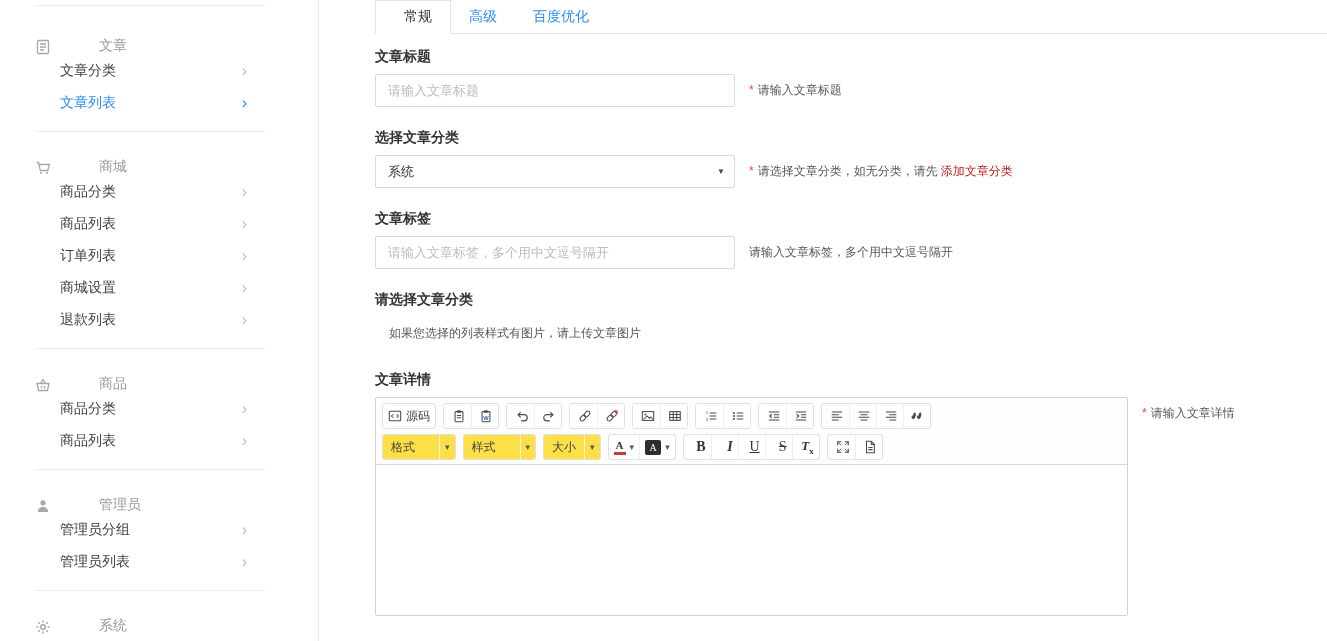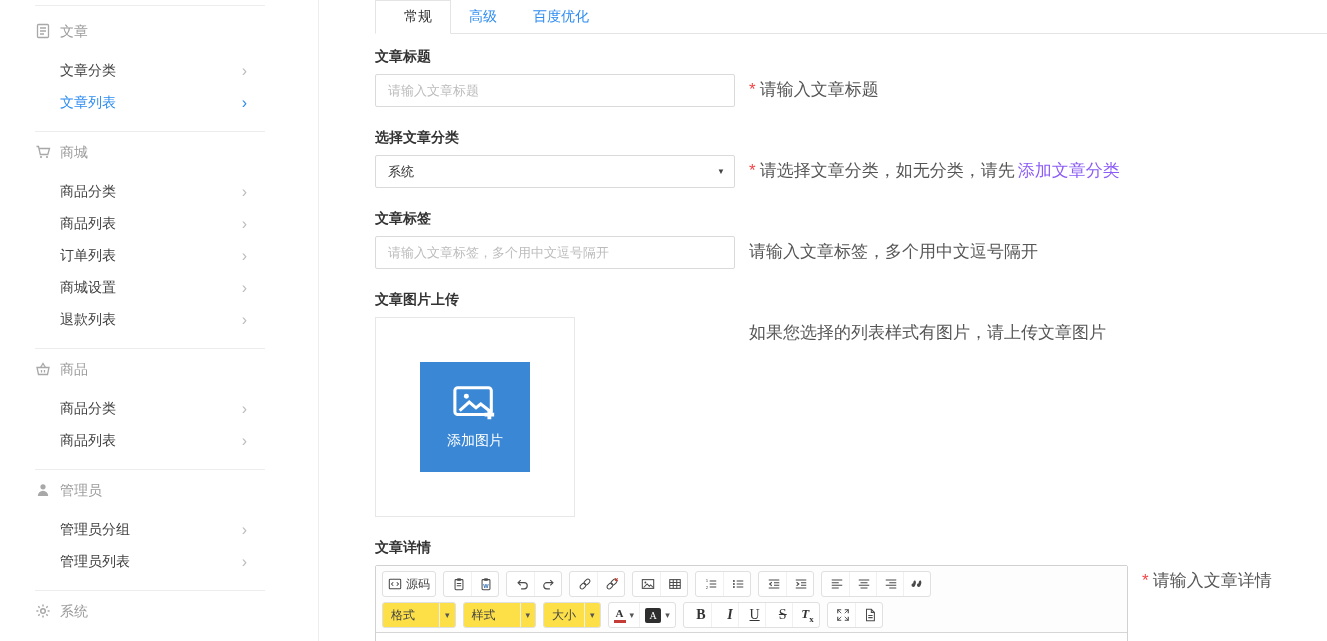--- a/index.html
+++ b/index.html
@@ -7,42 +7,42 @@
   body {
     width:1327px; height:641px; overflow:hidden; background:#fff;
     font-family:"Liberation Sans","DejaVu Sans",sans-serif; color:#333;
   }
 
   
   .sidebar { position:absolute; left:0; top:0; width:319px; height:641px; background:#fff; border-right:1px solid #ededed; }
   .side-inner { margin-left:35px; width:230px; }
   .side-divider { border-top:1px solid #ededed; margin:12px 0; }
   .side-divider.first { margin:5px 0 17px 0; }
-  .side-header { display:flex; align-items:flex-start; height:32px; color:#9b9b9b; font-size:14px; cursor:pointer; }
+  .side-header { display:flex; align-items:flex-end; height:32px; color:#9b9b9b; font-size:14px; cursor:pointer;gap:39px; }
   .side-header svg { width:16px; height:16px; margin-right:9px; flex:none; }
   .side-item { display:flex; align-items:center; height:32px; padding-left:25px; font-size:14px; color:#404040; cursor:pointer; }
   .side-item .chev { margin-left:auto; margin-right:18px; color:#bdbdbd; font-size:16px; line-height:1; }
   .side-item.active { color:#2d8cf0; }
   .side-item.active .chev { color:#2d8cf0; }
 
   
   .main { position:absolute; left:320px; top:0; width:1007px; height:641px; padding-left:55px; }
   .tabs { display:flex; align-items:stretch; height:34px; border-bottom:1px solid #e4e4e4; }
   .tab { padding:0 18px; display:flex; align-items:center; font-size:14px; color:#2d8cf0; cursor:pointer; margin-bottom:-1px; }
   .tab.active { border:1px solid #e4e4e4; border-bottom:1px solid #fff; background:#fff; color:#333;padding-left:28px; }
 
   .form-row { margin-top:22px; }
   .form-row.first { margin-top:14px; }
   .form-label { font-size:14px; font-weight:bold; color:#333; margin-bottom:8px; }
   .row-flex { display:flex; align-items:flex-start; }
   .field-col { width:360px; flex:none; }
   .field-col.wide { width:753px; }
-  .hint { margin-left:14px; font-size:17px; color:#565656; line-height:32px; white-space:nowrap; }
+  .hint { margin-left:14px; font-size:12px; color:#565656; line-height:32px; white-space:nowrap; }
   .req { color:#f24646; margin-right:4px; }
-  .hint a { color:#8b5cf6; text-decoration:none; cursor:pointer; margin-left:3px; }
+  .hint a { color:#b91c1c; text-decoration:none; cursor:pointer; margin-left:3px; }
 
   .text-input { width:100%; height:33px; border:1px solid #dadada; border-radius:2px; padding:0 12px; font-size:13px; color:#333; outline:none; font-family:inherit; }
   .text-input::placeholder { color:#bcbcbc; }
 
   .select-box { position:relative; width:100%; height:33px; border:1px solid #dadada; border-radius:2px; line-height:31px; padding:0 12px; font-size:13px; color:#333; cursor:pointer; background:#fff; }
   .sel-arrow { position:absolute; right:9px; top:0; height:100%; display:flex; align-items:center; font-size:8px; color:#444; }
 
   .upload-box { width:200px; height:200px; border:1px solid #e7e7e7; display:flex; align-items:center; justify-content:center; background:#fff; }
   .add-img-btn { width:110px; height:110px; background:#3a87d6; display:flex; flex-direction:column; align-items:center; justify-content:center; cursor:pointer; }
   .add-img-btn svg { width:46px; height:40px; display:block; }
@@ -222,35 +222,22 @@
     <div class="form-label">文章标签</div>
     <div class="row-flex">
       <div class="field-col">
         <input class="text-input" type="text" placeholder="请输入文章标签，多个用中文逗号隔开" style="">
       </div>
       <div class="hint"><span>请输入文章标签，多个用中文逗号隔开</span></div>
     </div>
   </div>
 
   <div class="form-row">
-    <div class="form-label">文章图片上传</div>
+    <div class="form-label">请选择文章分类</div>
     <div class="row-flex">
-      <div class="field-col">
-        <div class="upload-box">
-          <div class="add-img-btn">
-            <svg viewBox="0 0 24 20" fill="none" stroke="#ffffff" stroke-width="1.6">
-              <rect x="1.5" y="1.5" width="19" height="14" rx="1.5"></rect>
-              <circle cx="7.5" cy="6" r="1.3" fill="#ffffff" stroke="none"></circle>
-              <path d="M4 13.5l5-4.5 3.5 3 2.5-2 4.5 3.5"></path>
-              <path d="M19.5 13v5M17 15.5h5" stroke-width="2"></path>
-            </svg>
-            <span class="t">添加图片</span>
-          </div>
-        </div>
-      </div>
       <div class="hint"><span>如果您选择的列表样式有图片，请上传文章图片</span></div>
     </div>
   </div>
 
   <div class="form-row">
     <div class="form-label">文章详情</div>
     <div class="row-flex">
       <div class="field-col wide">
         <div class="editor-box">
           <div class="tb">

